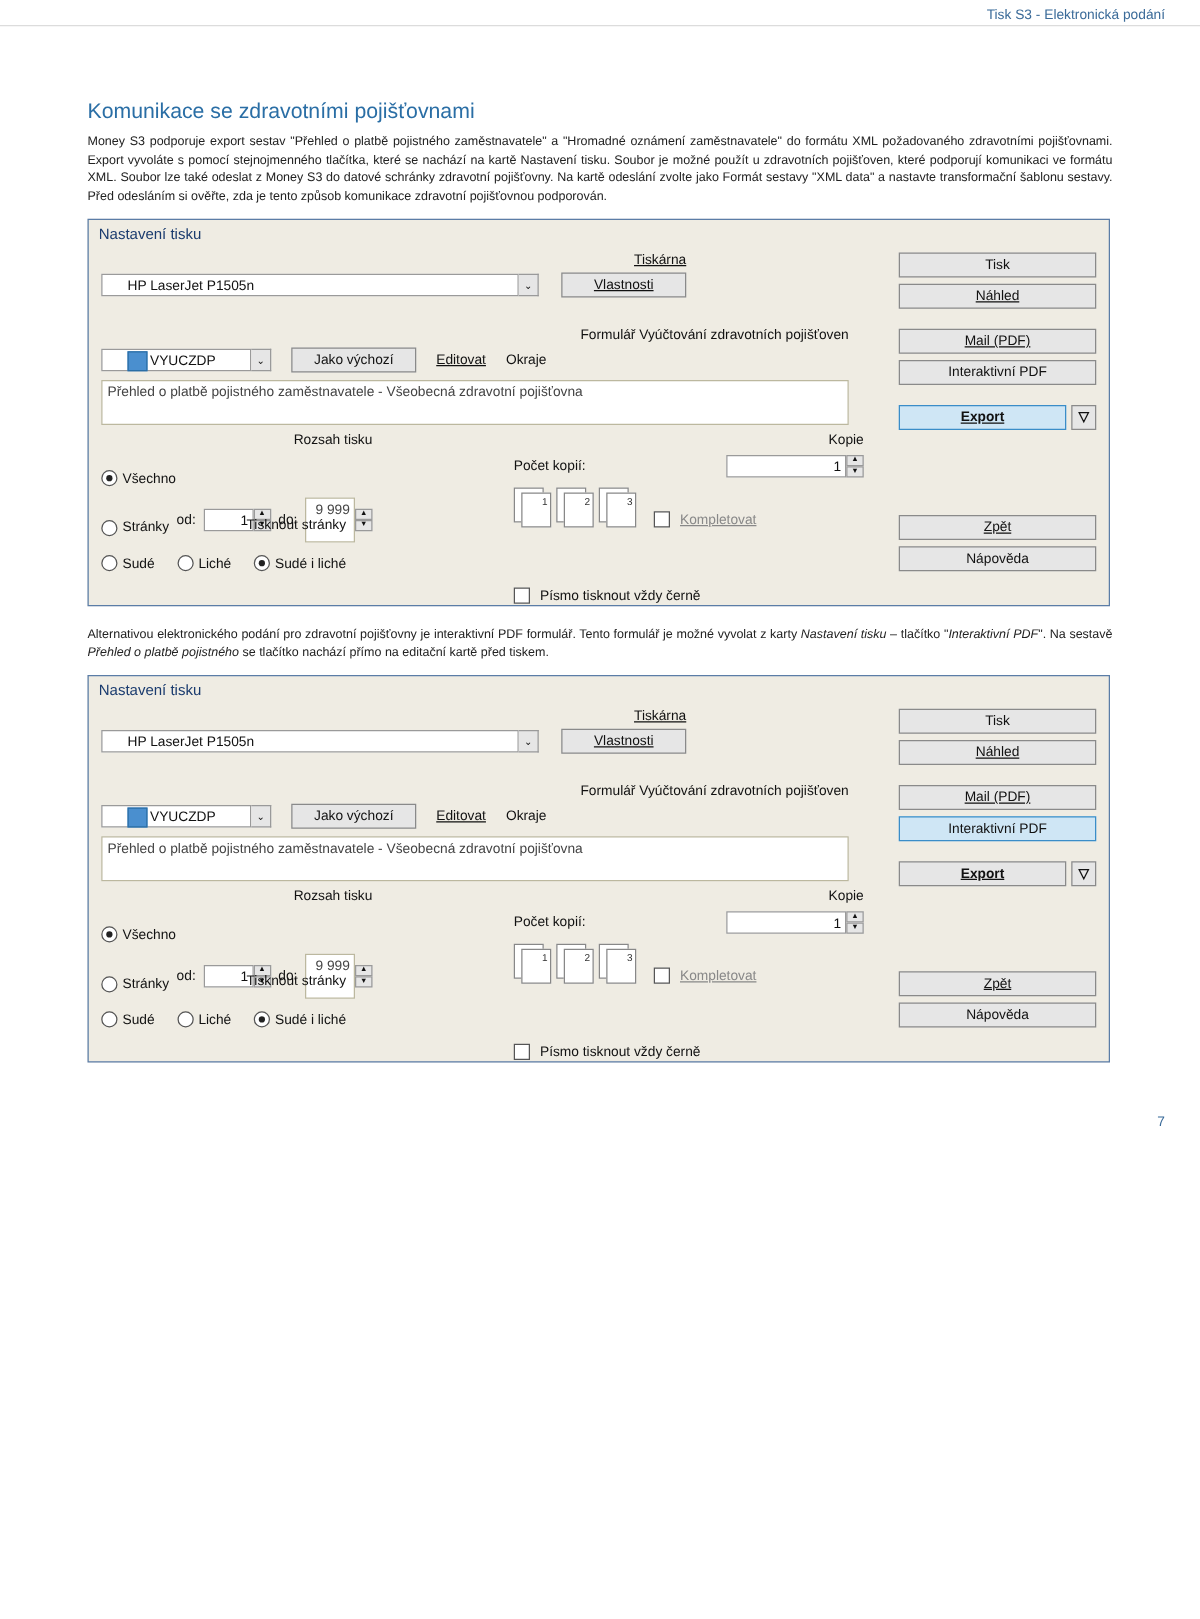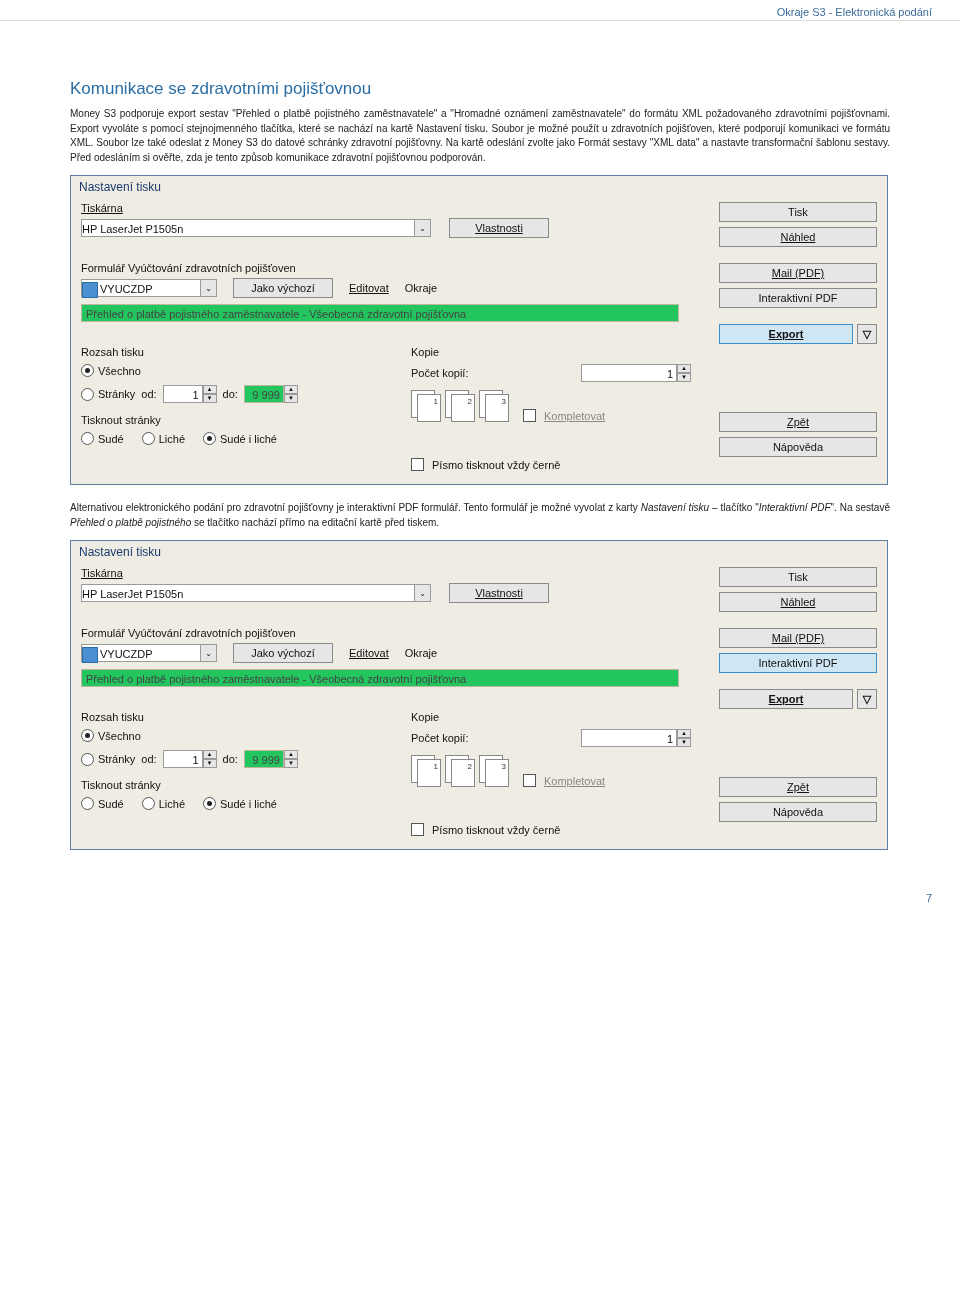--- a/index.html
+++ b/index.html
@@ -51,37 +51,38 @@
     font-size: 12px;
     color: #1a3b6e;
     padding: 4px 8px 2px 8px;
   }
   .grp {
     position: absolute;
   }
   .fieldset-label {
     font-size: 11px;
     color: #111;
+    text-align: right;
   }
   .input {
     background: #fff;
     border: 1px solid #9a9a9a;
     height: 18px;
-    padding: 0 0;
+    padding: 0 20px;
     font-size: 11px;
     line-height: 18px;
     display: inline-block;
     vertical-align: middle;
     box-sizing: border-box;
   }
   .input-ro {
-    background: #22c55e;
+    background: #ffffff;
     border: 1px solid #bcb89f;
     color: #444;
-    height: 18px;
+    height: 36px;
     line-height: 18px;
     font-size: 11px;
     display: inline-block;
     padding: 0 4px;
     box-sizing: border-box;
   }
   .dropdown-arrow {
     display: inline-flex;
     align-items: center;
     justify-content: center;
@@ -107,20 +108,21 @@
   }
   .btn-hl {
     background: #cfe6f5;
     border: 1px solid #3a8dc8;
   }
   .rbtn {
     display: inline-flex;
     align-items: center;
     gap: 4px;
     font-size: 11px;
+    margin-top: 12px;
   }
   .radio {
     width: 11px; height: 11px;
     border: 1px solid #555;
     border-radius: 50%;
     display: inline-block;
     position: relative;
     background: #fff;
     flex: 0 0 11px;
   }
@@ -222,25 +224,25 @@
     display: inline-block;
     vertical-align: middle;
     background: #4a8fcf;
     border: 1px solid #2a6ea5;
     margin-right: 2px;
   }
 </style>
 </head>
 <body>
 
-<div class="page-header">Okraje S3 - Elektronická podání</div>
+<div class="page-header">Tisk S3 - Elektronická podání</div>
 
 <div class="content">
 
-  <h2 class="section-title">Komunikace se zdravotními pojišťovnou</h2>
+  <h2 class="section-title">Komunikace se zdravotními pojišťovnami</h2>
   <p class="body">Money S3 podporuje export sestav "Přehled o platbě pojistného zaměstnavatele" a "Hromadné oznámení zaměstnavatele" do formátu XML požadovaného zdravotními pojišťovnami. Export vyvoláte s pomocí stejnojmenného tlačítka, které se nachází na kartě Nastavení tisku. Soubor je možné použít u zdravotních pojišťoven, které podporují komunikaci ve formátu XML. Soubor lze také odeslat z Money S3 do datové schránky zdravotní pojišťovny. Na kartě odeslání zvolte jako Formát sestavy "XML data" a nastavte transformační šablonu sestavy. Před odesláním si ověřte, zda je tento způsob komunikace zdravotní pojišťovnou podporován.</p>
 
   <div class="dialog">
     <div class="dlg-title">Nastavení tisku</div>
 
     <div class="grp" style="left:10px; top:26px;">
       <div class="fieldset-label"><span class="ul">Tiskárna</span></div>
       <div style="margin-top:4px; display:flex; align-items:center;">
         <div class="input" style="width:334px;">HP LaserJet P1505n</div>
         <div class="dropdown-arrow">⌄</div>

